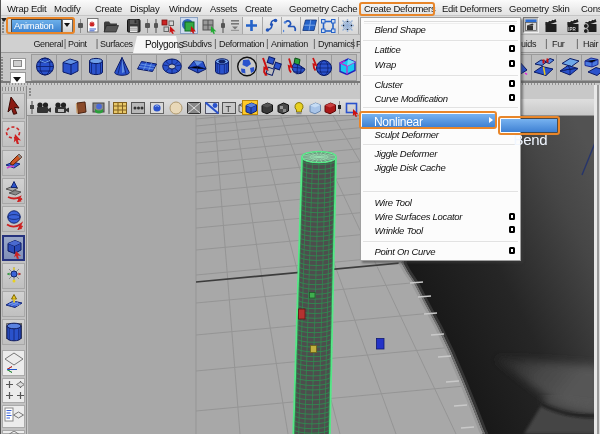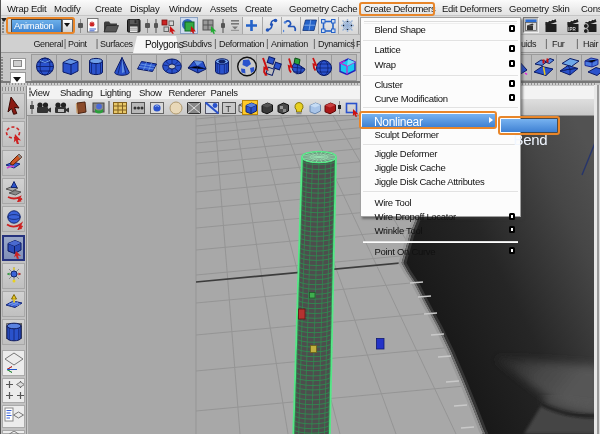--- a/index.html
+++ b/index.html
@@ -445,28 +445,20 @@
         <path d="M2,15 L12,13 L20,12.5 M12,13 L10,9.5 M12,13 L12,19" stroke="#0a1a66" stroke-width="0.8"></path>
       </svg>
     </div>
 <div class="abs icon" style="left:582.5px;top:56px">
       <svg width="22" height="21" viewBox="0 0 22 21">
         <path d="M2,5 L8,2 L15,3.5 L15,8.5 L9,11 L2,9.5 Z" fill="#4a7ae0" stroke="#1a2a99"></path>
         <path d="M2,5 L9,6.5 L15,3.5 M9,6.5 L9,11" stroke="#1a2a99" stroke-width="0.8"></path>
         <path d="M5,16 L13,11.5 L21,14 L14,19.5 Z" fill="#2a52cc" stroke="#0a1a66"></path>
       </svg>
     </div>
-<div id="panelbar" class="abs">
-<span style="left:3px">View</span>
-<span style="left:33px">Shading</span>
-<span style="left:73px">Lighting</span>
-<span style="left:112px">Show</span>
-<span style="left:141.5px">Renderer</span>
-<span style="left:183.5px">Panels</span>
-</div>
 <div class="abs dots" style="left:28.5px;top:87px;height:10px"></div>
 <div class="abs" style="left:6px;top:83.2px;width:590px;height:1.6px;background:repeating-linear-gradient(90deg,#909090 0 1.5px,#cdcdcd 1.5px 3px)"></div>
 <div id="vptoolbar" class="abs"></div>
 <div class="abs hdl" style="left:31px;top:101px;height:13px"></div>
 <div class="abs" style="left:30px;top:105px;width:3.5px;height:4px;background:#444"></div>
 <div class="abs icon" style="left:34.5px;top:101px">
       <svg width="16" height="14" viewBox="0 0 16 14">
         <circle cx="5" cy="4" r="2.6" fill="#222"></circle>
         <circle cx="10.5" cy="4" r="2.6" fill="#222"></circle>
         <rect x="2" y="6" width="11" height="6" rx="1" fill="#333"></rect>
@@ -710,38 +702,37 @@
         <rect x="1" y="2" width="8" height="13" fill="#fff" stroke="#888"></rect>
         <path d="M2.5,4.5 h5 M2.5,7 h4 M2.5,9.5 h5 M2.5,12 h3.5" stroke="#3a62d8" stroke-width="1.2"></path>
         <path d="M14.5,6 L19.5,9 L14.5,12 L9.5,9 Z" fill="none" stroke="#777"></path>
       </svg>
     </div>
 <div class="abs icon" style="left:3.5px;top:430.5px">
       <svg width="20" height="4">
         <path d="M10,0 L19,6 M10,0 L1,6" stroke="#777"></path>
       </svg>
     </div>
-<div id="mainmenu" class="menu abs" style="left:359.5px;top:16.6px;width:161.5px;height:200px;">
+<div id="mainmenu" class="menu abs" style="left:359.5px;top:16.6px;width:161.5px;height:244px;font-style:italic;">
 <div style="position:absolute;left:3px;right:3px;top:3px;border-top:1px solid #ddd;border-bottom:1px solid #eee;height:1px"></div>
 <div class="mi" style="top:6.2px">Blend Shape</div>
 <div class="ob" style="left:148px;top:7.7px"></div>
 <div class="mi" style="top:26.4px">Lattice</div>
 <div class="ob" style="left:148px;top:27.9px"></div>
 <div class="mi" style="top:41.4px">Wrap</div>
 <div class="ob" style="left:148px;top:42.9px"></div>
 <div class="mi" style="top:61.0px">Cluster</div>
 <div class="ob" style="left:148px;top:62.5px"></div>
 <div class="mi" style="top:75.4px">Curve Modification</div>
 <div class="ob" style="left:148px;top:76.9px"></div>
 <div class="mi" style="top:111.7px">Sculpt Deformer</div>
 <div class="mi" style="top:130.7px">Jiggle Deformer</div>
 <div class="mi" style="top:144.6px">Jiggle Disk Cache</div>
-<div class="mi" style="top:158.4px">Jiggle Disk Cache Attributes</div>
 <div class="mi" style="top:179.2px">Wire Tool</div>
-<div class="mi" style="top:193.6px">Wire Dropoff Locator</div>
+<div class="mi" style="top:193.6px">Wire Surfaces Locator</div>
 <div class="ob" style="left:148px;top:195.1px"></div>
 <div class="mi" style="top:207.4px">Wrinkle Tool</div>
 <div class="ob" style="left:148px;top:208.9px"></div>
 <div class="mi" style="top:228.2px">Point On Curve</div>
 <div class="ob" style="left:148px;top:229.7px"></div>
 <div class="sep" style="top:22.4px"></div>
 <div class="sep" style="top:57.2px"></div>
 <div class="sep" style="top:89.6px"></div>
 <div class="sep" style="top:126.9px"></div>
 <div class="sep" style="top:173.9px"></div>

